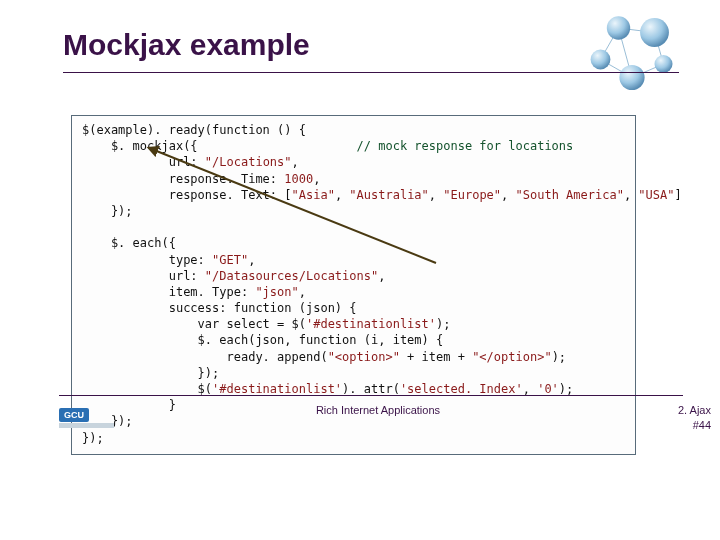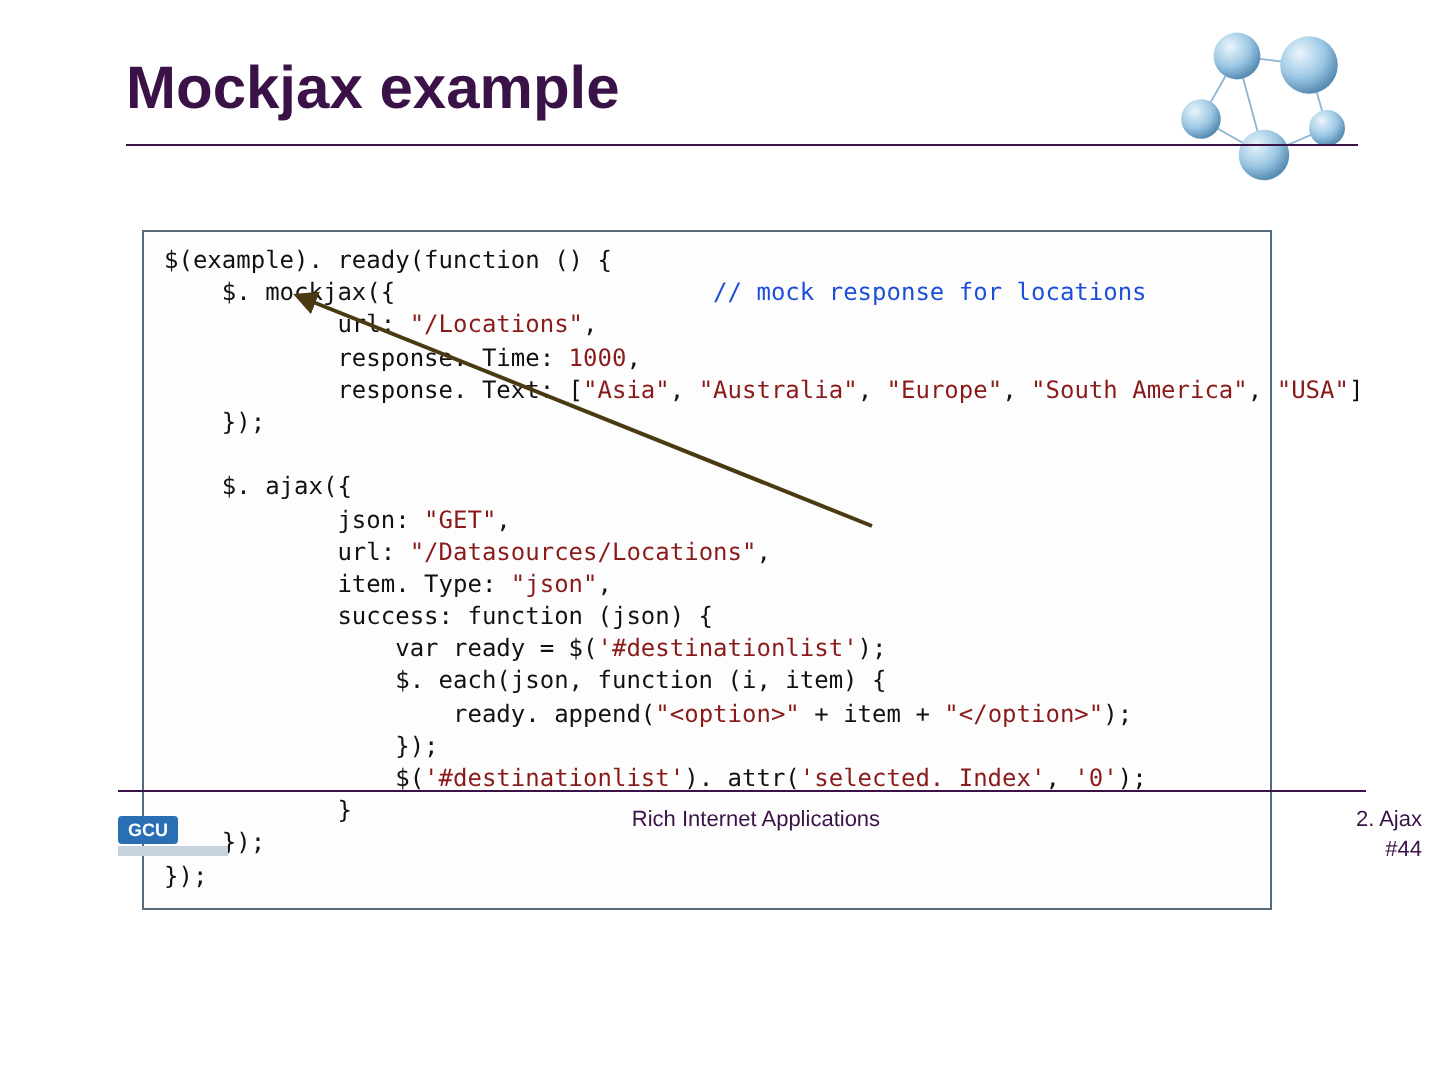--- a/index.html
+++ b/index.html
@@ -48,21 +48,21 @@
     width: 565px;
     border: 1px solid #586b7a;
     background: #fdfdfd;
     padding: 6px 10px 8px 10px;
     font-family: "Lucida Console", Consolas, monospace;
     font-size: 12px;
     line-height: 1.35;
     color: #111;
     white-space: pre;
   }
-  .g { color: #1d4ed8; }
+  .g { color: #14532d; }
   .str { color: #8a1a1a; }
   .callout {
     position: absolute;
     top: 241px;
     left: 411px;
     width: 248px;
     background: #73826e;
     border: 1px solid #586b7a;
     padding: 8px 10px;
     color: #fff;
@@ -146,26 +146,26 @@
   <h1 class="title">Mockjax example</h1>
   <div class="title-underline"></div>
 
   <pre class="code-box"><span>$(example). ready(function () {</span>
 <span>    $. mockjax({                      </span><span class="g">// mock response for locations</span>
 <span>            url: </span><span class="str">"/Locations"</span><span>,</span>
 <span>            response. Time: </span><span class="str">1000</span><span>,</span>
 <span>            response. Text: [</span><span class="str">"Asia"</span><span>, </span><span class="str">"Australia"</span><span>, </span><span class="str">"Europe"</span><span>, </span><span class="str">"South America"</span><span>, </span><span class="str">"USA"</span><span>]</span>
 <span>    });</span>
 <span> </span>
-<span>    $. ajax({</span>
-<span>            json: </span><span class="str">"GET"</span><span>,</span>
+<span>    $. each({</span>
+<span>            type: </span><span class="str">"GET"</span><span>,</span>
 <span>            url: </span><span class="str">"/Datasources/Locations"</span><span>,</span>
 <span>            item. Type: </span><span class="str">"json"</span><span>,</span>
 <span>            success: function (json) {</span>
-<span>                var ready = $(</span><span class="str">'#destinationlist'</span><span>);</span>
+<span>                var select = $(</span><span class="str">'#destinationlist'</span><span>);</span>
 <span>                $. each(json, function (i, item) {</span>
 <span>                    ready. append(</span><span class="str">"&lt;option&gt;"</span><span> + item + </span><span class="str">"&lt;/option&gt;"</span><span>);</span>
 <span>                });</span>
 <span>                $(</span><span class="str">'#destinationlist'</span><span>). attr(</span><span class="str">'selected. Index'</span><span>, </span><span class="str">'0'</span><span>);</span>
 <span>            }</span>
 <span>    });</span>
 <span>});</span></pre>
 
   <svg class="arrow-svg" width="310" height="150">
     <defs>

